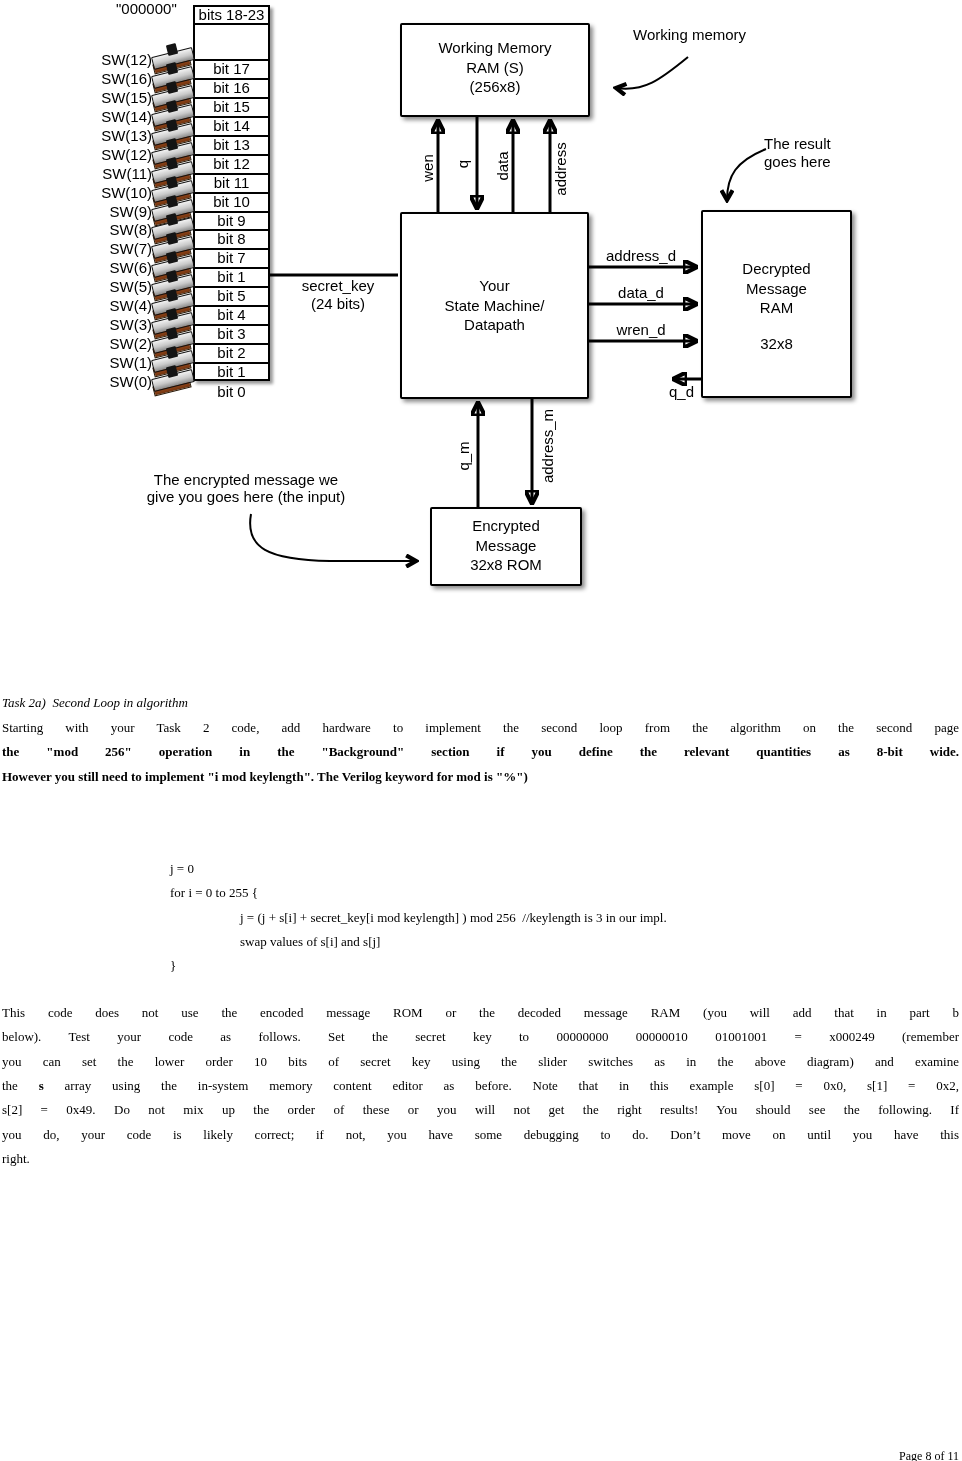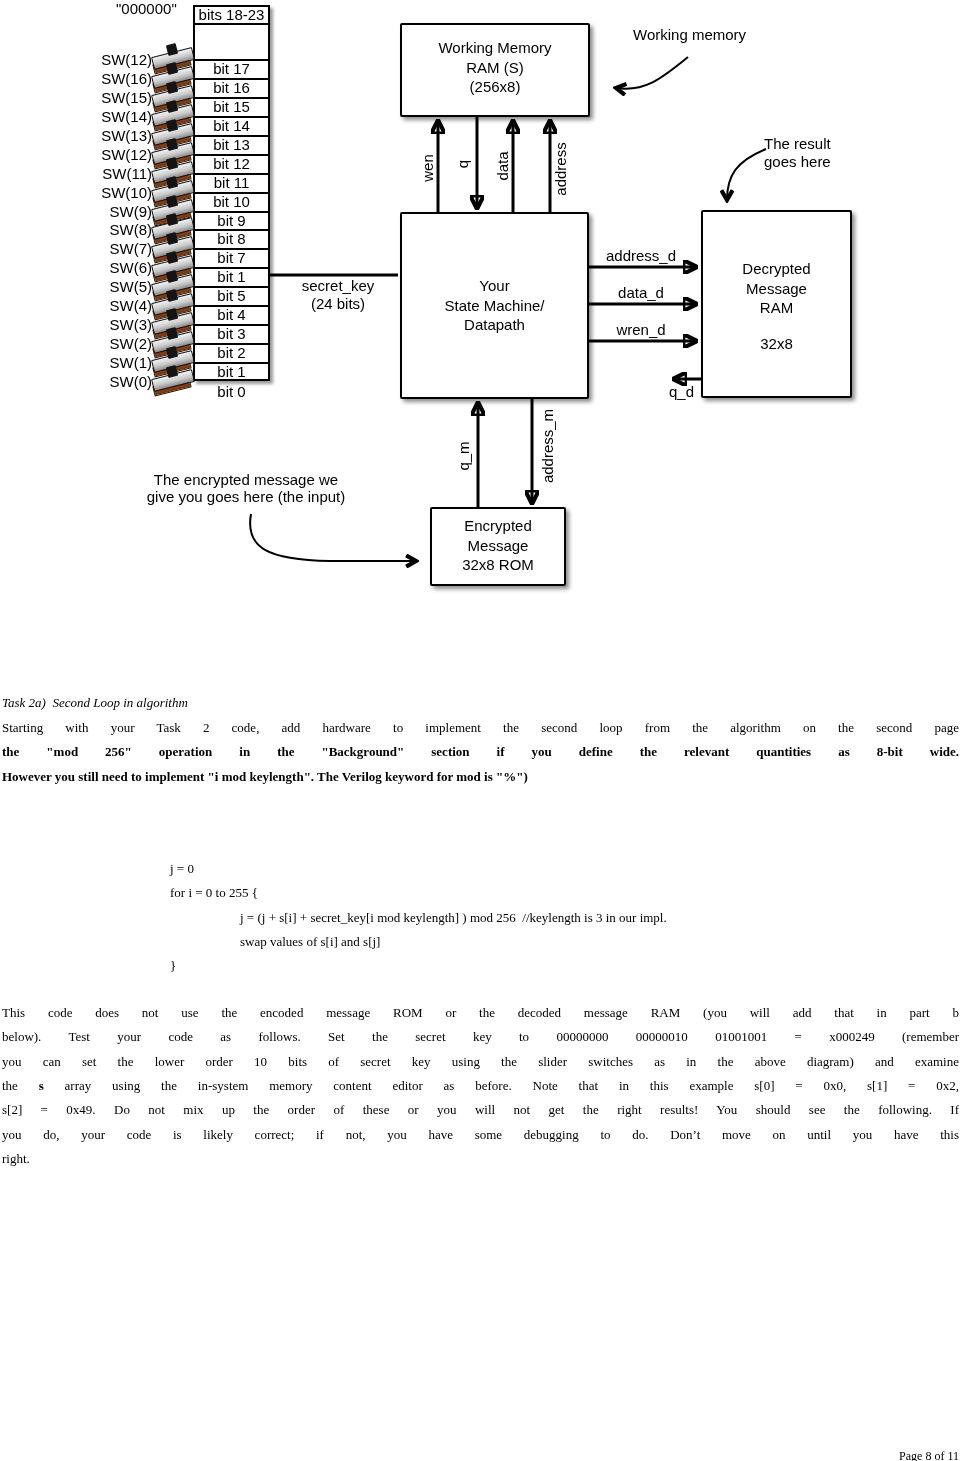--- a/index.html
+++ b/index.html
@@ -10,21 +10,21 @@
   .wires{position:absolute;left:0;top:0;z-index:3;pointer-events:none;}
   .wires path{stroke:#000;stroke-width:3;fill:none;}
   .wires path.thin{stroke-width:2;}
   .dbox{position:absolute;background:#fff;border:2px solid #000;border-radius:2px;
         box-shadow:3px 3px 4px rgba(0,0,0,0.45);z-index:2;
         font-family:"Liberation Sans",sans-serif;font-size:15px;line-height:19.5px;
         text-align:center;box-sizing:border-box;}
   .box-wm{left:400px;top:23px;width:190px;height:94px;padding-top:13px;}
   .box-sm{left:400px;top:212px;width:189px;height:187px;padding-top:62px;}
   .box-dm{left:701px;top:210px;width:151px;height:188px;padding-top:47px;}
-  .box-rom{left:430px;top:507px;width:136px;height:79px;padding-top:7px;}
+  .box-rom{left:430px;top:507px;width:152px;height:79px;padding-top:7px;}
   .dm-size{display:block;margin-top:16px;}
   .bitcol{position:absolute;left:193px;top:5px;width:77px;height:376px;border:2px solid #000;
           box-sizing:border-box;background:#fff;z-index:2;
           box-shadow:3px 3px 3px rgba(0,0,0,0.4);
           font-family:"Liberation Sans",sans-serif;font-size:15px;}
   .bitcol-header{position:absolute;left:0;right:0;top:0;height:16px;border-bottom:2px solid #000;
           text-align:center;line-height:16px;}
   #bit-rows{position:absolute;left:0;right:0;top:52px;}
   .bitrow{height:18.94px;border-top:2px solid #000;box-sizing:border-box;text-align:center;
           line-height:16.5px;}

